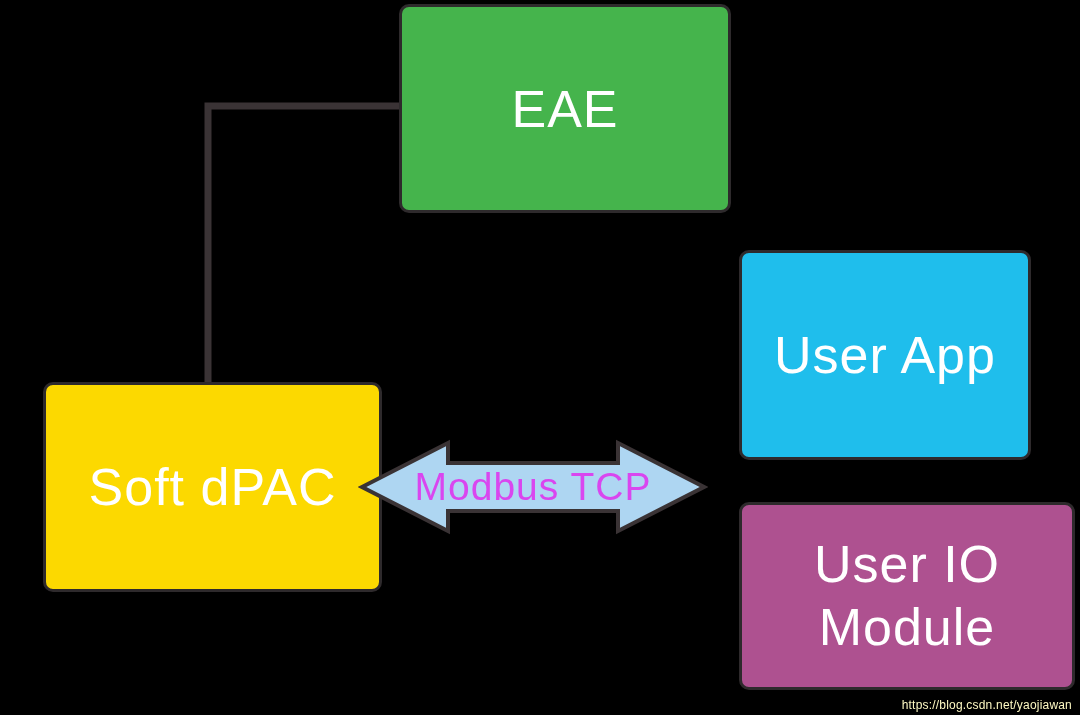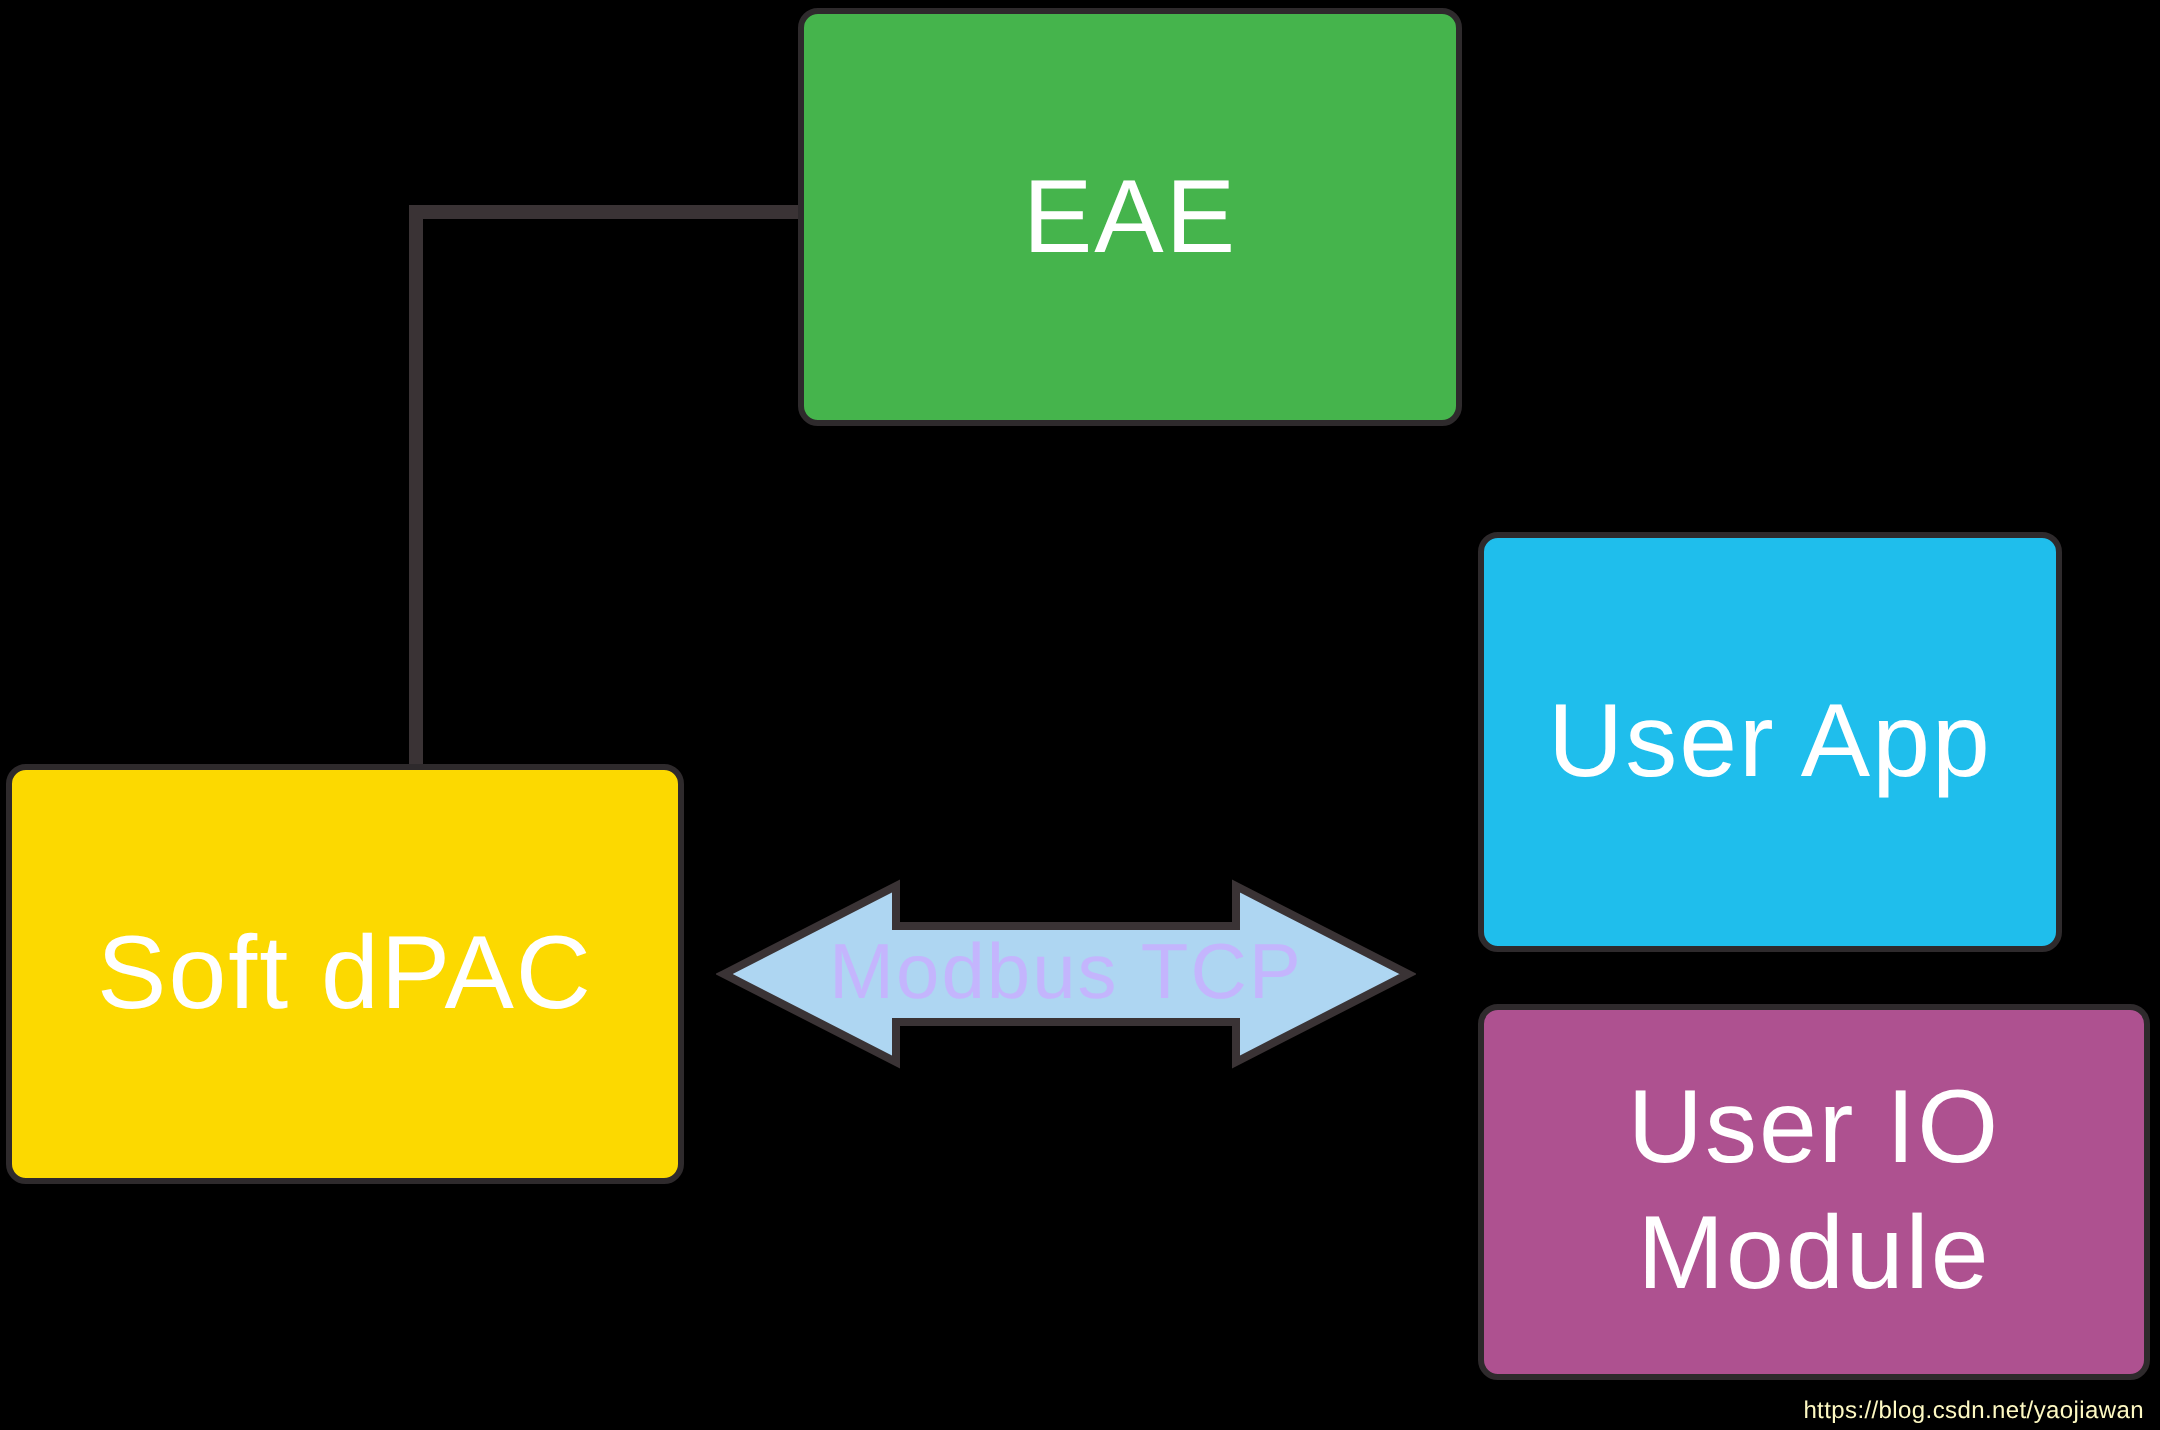--- a/index.html
+++ b/index.html
@@ -24,21 +24,21 @@
     align-items: center;
     justify-content: center;
     color: #FFFFFF;
     font-size: 52px;
     font-weight: 400;
     letter-spacing: 1px;
     text-align: center;
   }
   #node-eae       { left: 399px; top:   4px; width: 332px; height: 209px; }
   #node-soft-dpac { left:   3px; top: 382px; width: 339px; height: 210px; }
-  #node-user-app  { left: 739px; top: 266px; width: 292px; height: 210px; text-align: right; }
+  #node-user-app  { left: 739px; top: 250px; width: 292px; height: 210px; text-align: right; }
   #node-user-io   { left: 739px; top: 502px; width: 336px; height: 188px; line-height: 1.22; }
   #node-user-io .line { display: block; }
 
   #connector-svg {
     position: absolute;
     left: 0; top: 0;
     width: 1080px;
     height: 715px;
     pointer-events: none;
   }
@@ -57,21 +57,21 @@
   #arrow-wrap svg { display: block; width: 350px; height: 102px; }
   #arrow-wrap polygon { stroke: #3A3335; stroke-width: 4; stroke-linejoin: miter; }
   #arrow-label {
     position: absolute;
     left: 0; top: 0;
     width: 100%; height: 100%;
     display: flex;
     align-items: center;
     justify-content: center;
     font-size: 39px;
-    color: #c4b5fd;
+    color: #d946ef;
     letter-spacing: 1px;
   }
 
   #watermark {
     position: absolute;
     right: 8px;
     bottom: 3px;
     font-size: 12px;
     letter-spacing: 0.2px;
     color: #fef9c3;
@@ -83,21 +83,21 @@
 <div id="canvas">
 
   <svg id="connector-svg" viewBox="0 0 1080 715" xmlns="http://www.w3.org/2000/svg">
     <polyline points="401,106 208,106 208,383" stroke="#3A3335"></polyline>
   </svg>
 
   <div class="node" id="node-eae" style="background: rgb(69, 180, 76);">
     <span>EAE</span>
   </div>
 
-  <div class="node" id="node-soft-dpac" style="background: rgb(252, 217, 0);">
+  <div class="node" id="node-soft-dpac" style="background: rgb(252, 217, 0); margin-left: 40px;">
     <span>Soft dPAC</span>
   </div>
 
   <div class="node" id="node-user-app" style="background: rgb(31, 190, 236);">
     <span>User App</span>
   </div>
 
   <div class="node" id="node-user-io" style="background: rgb(174, 81, 144);">
     <span>
       <span class="line">User IO</span>

